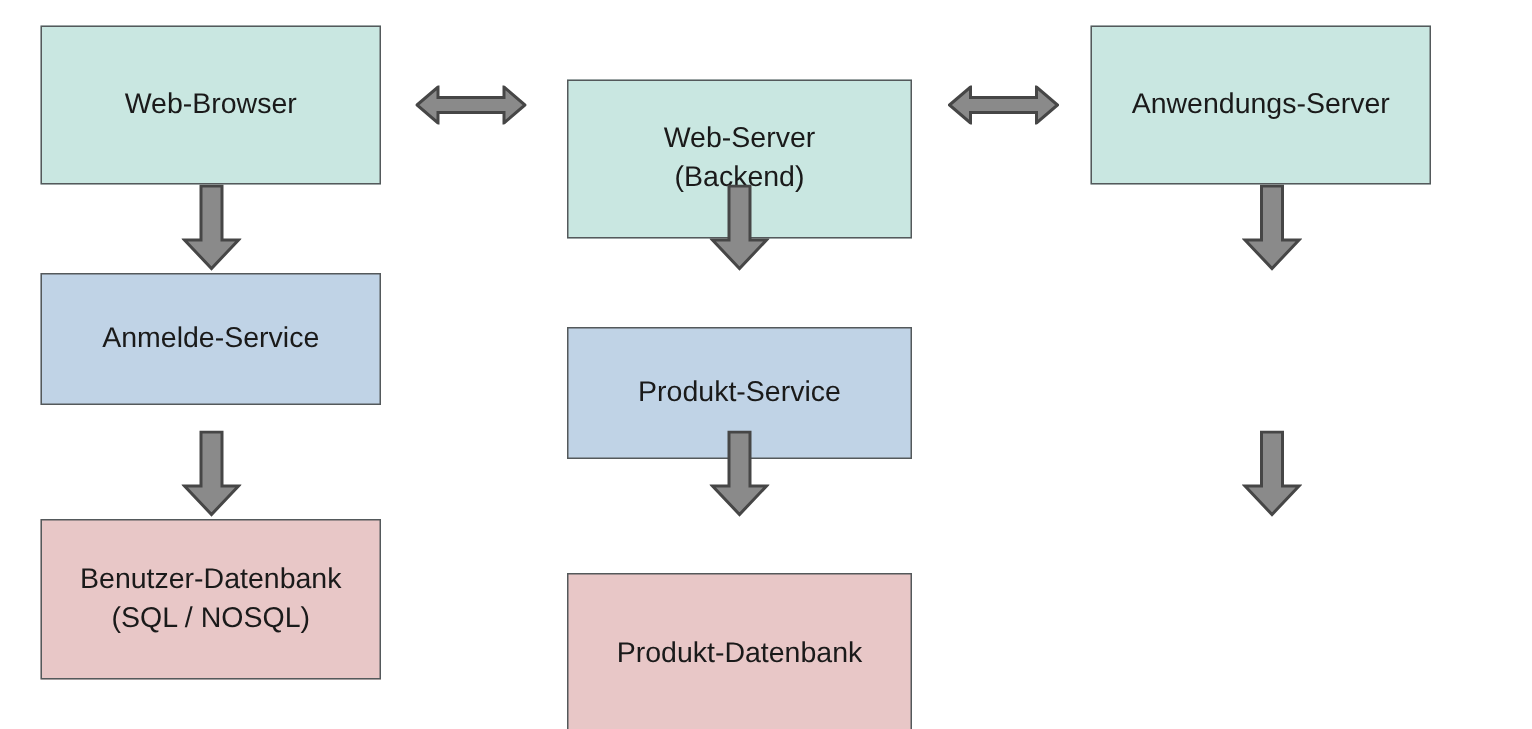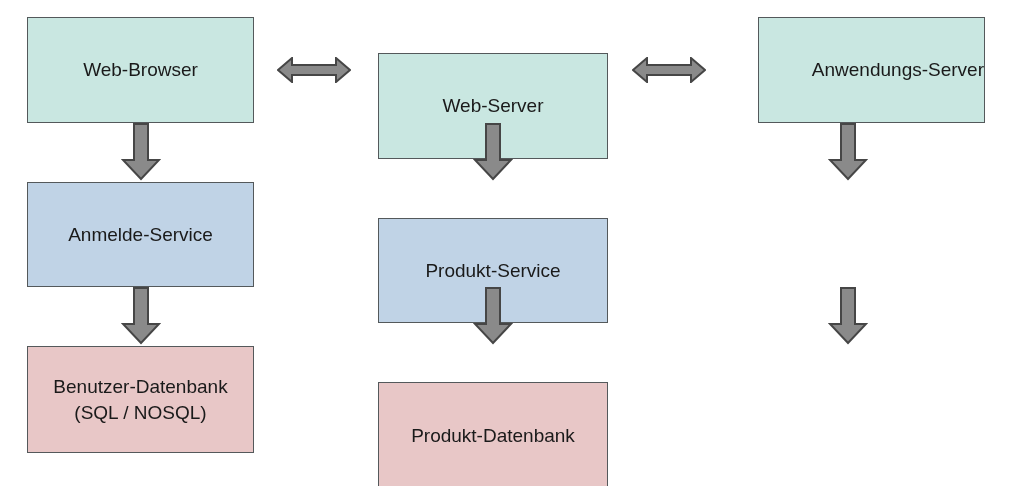--- a/index.html
+++ b/index.html
@@ -28,24 +28,24 @@
     font-size: 19px;
     line-height: 26px;
   }
   .tier1 { background: var(--tier1-fill, #c9e7e1); }
   .tier2 { background: var(--tier2-fill, #c0d3e6); }
   .tier3 { background: var(--tier3-fill, #e8c7c7); }
 
   
   .c1 { left: 27px;  width: 227px; }
   .c2 { left: 378px; width: 230px; margin-top: 36px; }
-  .c3 { left: 758px; width: 227px; align-items: flex-end; }
+  .c3 { left: 727px; width: 227px; }
   
   .r1 { top: 17px;  height: 106px; }
-  .r2 { top: 182px; height: 105px; }
+  .r2 { top: 182px; height: 88px; }
   .r3 { top: 346px; height: 107px; }
 
   .arrow { position: absolute; display: block; }
   .arrow polygon {
     fill: var(--arrow-fill, #8a8a8a);
     stroke: var(--arrow-border, #464646);
     stroke-width: 2;
     stroke-linejoin: miter;
   }
   .v-arrow { width: 40px; height: 58px; }
@@ -61,20 +61,21 @@
 </head>
 <body>
 
 <div class="canvas">
 
   <div class="node tier1 r1 c1">
     <span>Web-Browser</span>
   </div>
   <div class="node tier1 r1 c2">
     <span>Web-Server</span>
+    <span>(Backend)</span>
   </div>
   <div class="node tier1 r1 c3">
     <span>Anwendungs-Server</span>
   </div>
 
   <div class="node tier2 r2 c1">
     <span>Anmelde-Service</span>
   </div>
   <div class="node tier2 r2 c2">
     <span>Produkt-Service</span>

